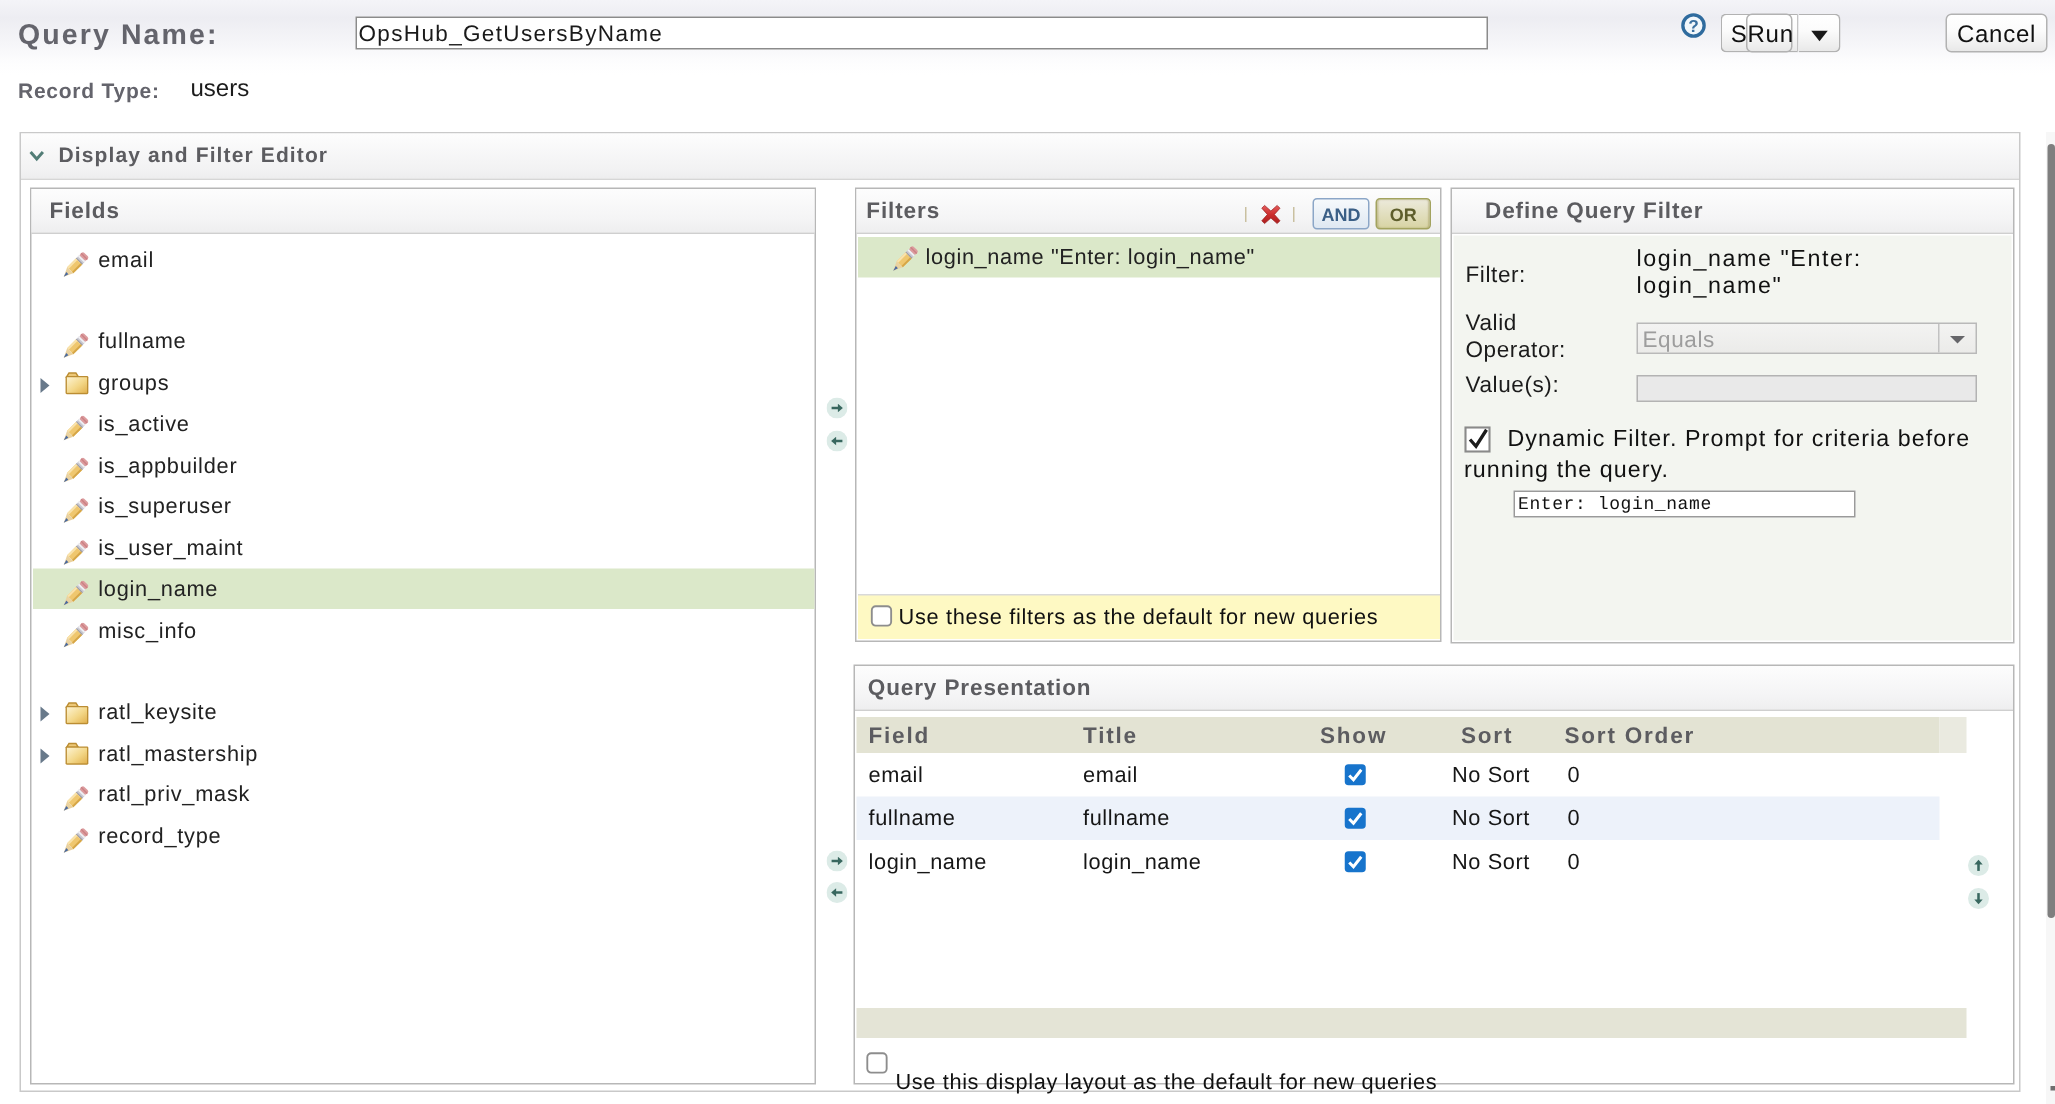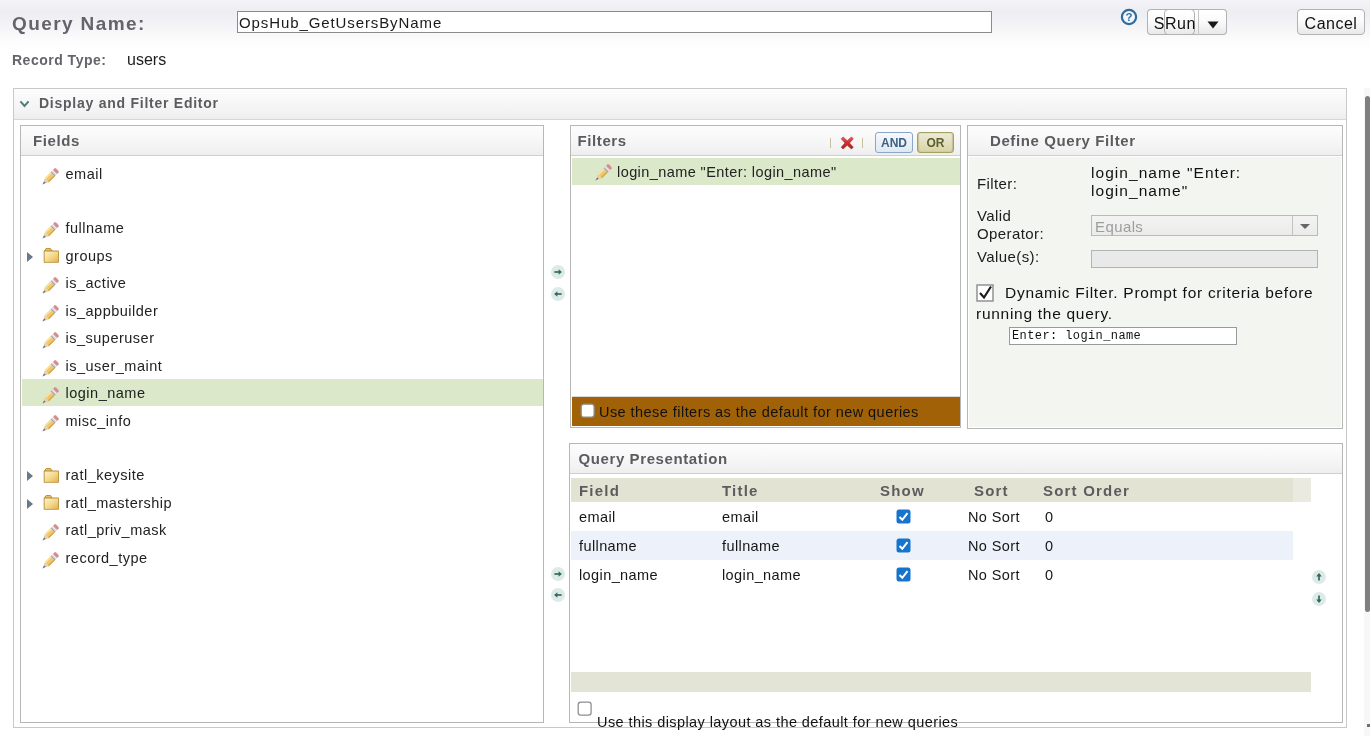--- a/index.html
+++ b/index.html
@@ -64,21 +64,21 @@
 .frow svg.fic { position:absolute; left:20px; top:5.5px; }
 .frow .tri { position:absolute; left:5px; top:10px; width:0; height:0;
   border-left:6px solid #68798a; border-top:5px solid transparent; border-bottom:5px solid transparent; }
 
 .circ { position:absolute; width:14px; height:14px; }
 
 #filters { left:570px; top:125px; width:391px; height:303px; }
 #filters .grow { position:absolute; left:1px; top:32px; width:388px; height:27px; background:#dbe8c9; }
 #filters .grow svg { position:absolute; left:27px; top:4px; }
 #filters .grow .lbl { position:absolute; left:45px; top:6px; font-size:14.5px; color:#222; letter-spacing:0.42px; }
-#fchk { position:absolute; left:1px; bottom:1px; width:388px; height:30px; border-top:1px solid #d9d9d9; background:#a16207; }
+#fchk { position:absolute; left:1px; bottom:1px; width:388px; height:30px; border-top:1px solid #d9d9d9; background:#fef9c3; }
 #fchk .lbl { position:absolute; left:27px; top:7px; font-size:14.5px; color:#111; letter-spacing:0.45px; }
 #fchk svg { position:absolute; left:8px; top:6px; }
 .sep { position:absolute; top:11.5px; width:1px; height:10.5px; background:#c9c0a0; }
 .andbtn, .orbtn {
   position:absolute; top:6px; height:21px; border-radius:3px; font-size:12px; font-weight:bold;
   text-align:center; line-height:20px;
 }
 .andbtn { left:304px; width:38px; border:1px solid #8ba6c7; background:linear-gradient(180deg,#f6f9fc,#dfe8f2); color:#3b5f86; }
 .orbtn { left:346px; width:37px; border:1px solid #a3a35f; background:linear-gradient(180deg,#eceadb,#d8d4a4); color:#5e5e2c; box-shadow:inset 1px 0 1px rgba(140,130,60,0.35), inset -1px 0 1px rgba(140,130,60,0.35); }
 

